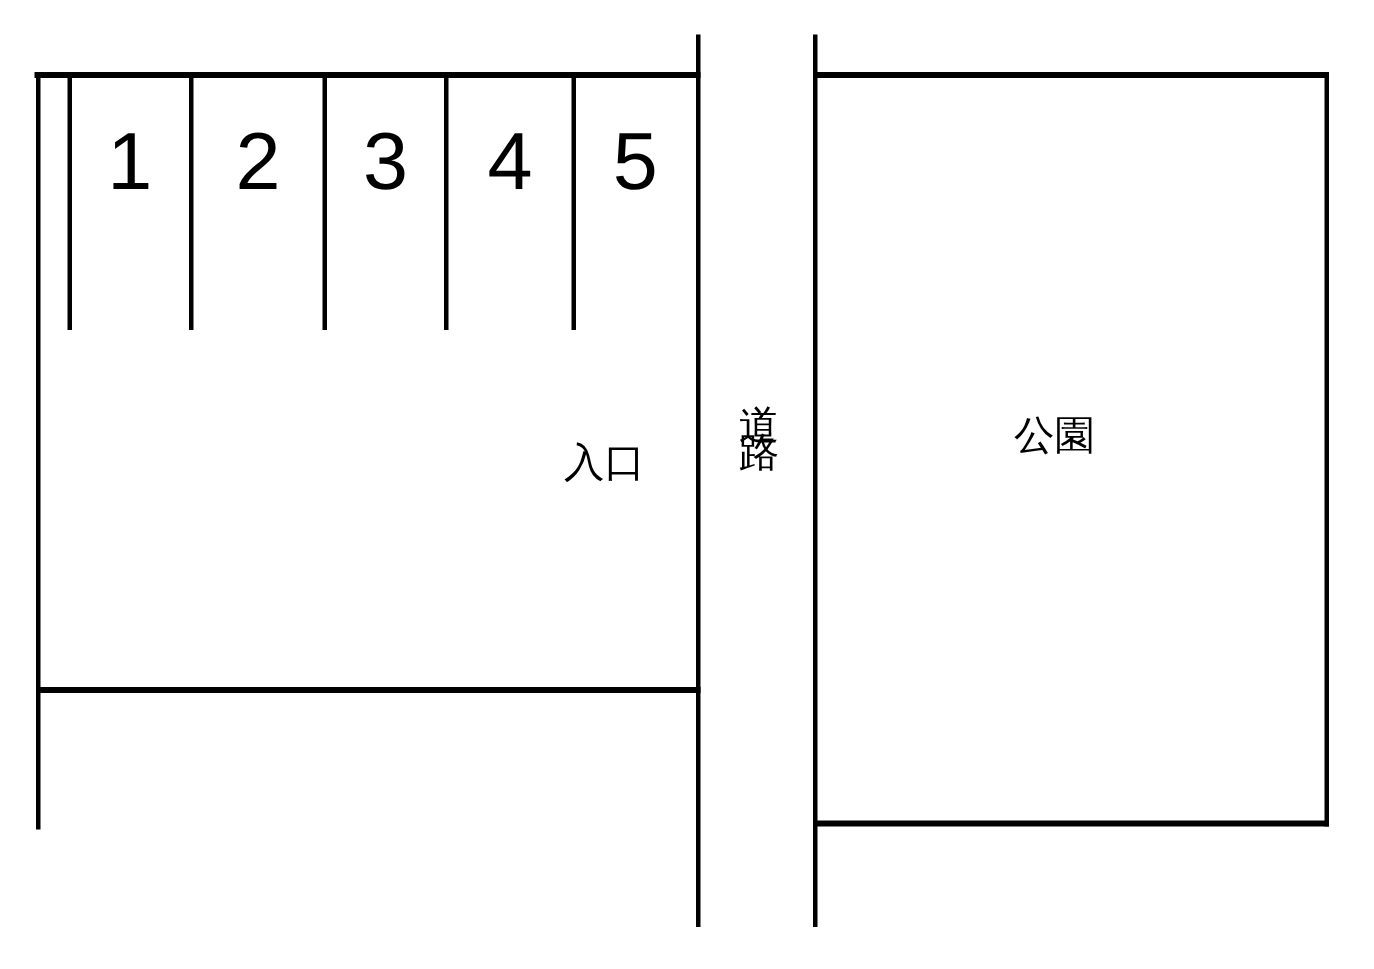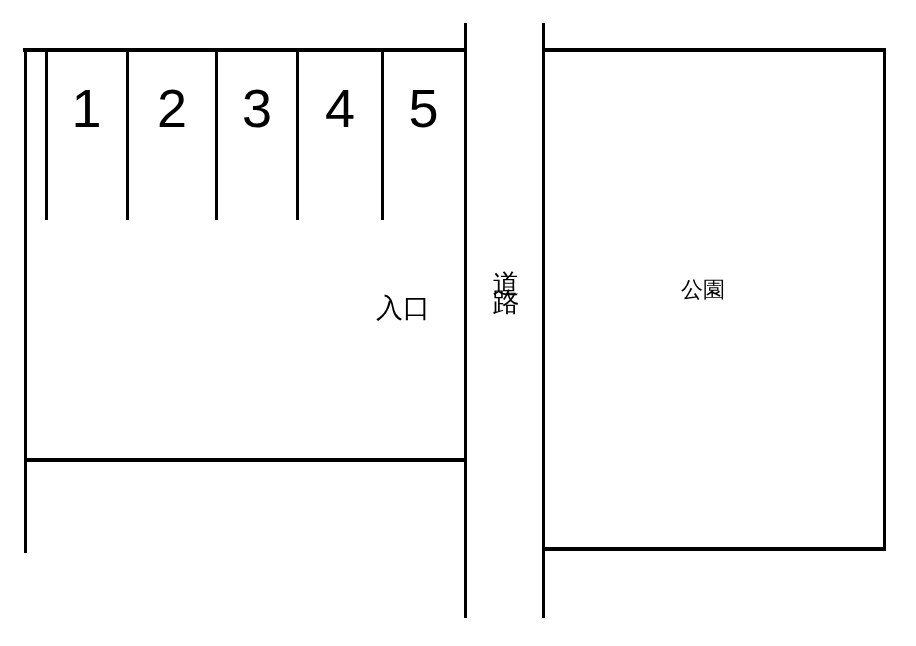--- a/index.html
+++ b/index.html
@@ -28,21 +28,21 @@
     left:376px;top:294px;width:76px;height:28px;
     font-size:27px;line-height:28px;text-align:left;
   }
   .road-label{
     left:491px;top:249px;
     writing-mode:vertical-rl;text-orientation:upright;
     font-size:27px;letter-spacing:18px;line-height:30px;
   }
   .park-label{
     left:648px;top:276px;width:110px;height:28px;
-    font-size:22px;line-height:28px;text-align:center;
+    font-size:27px;line-height:28px;text-align:center;
   }
 </style>
 </head>
 <body>
 
 <div class="canvas">
 
   <div class="line" style="left:23px;top:48px;width:444px;height:4px;"></div>
   <div class="line" style="left:24px;top:48px;width:3px;height:505px;"></div>
 

